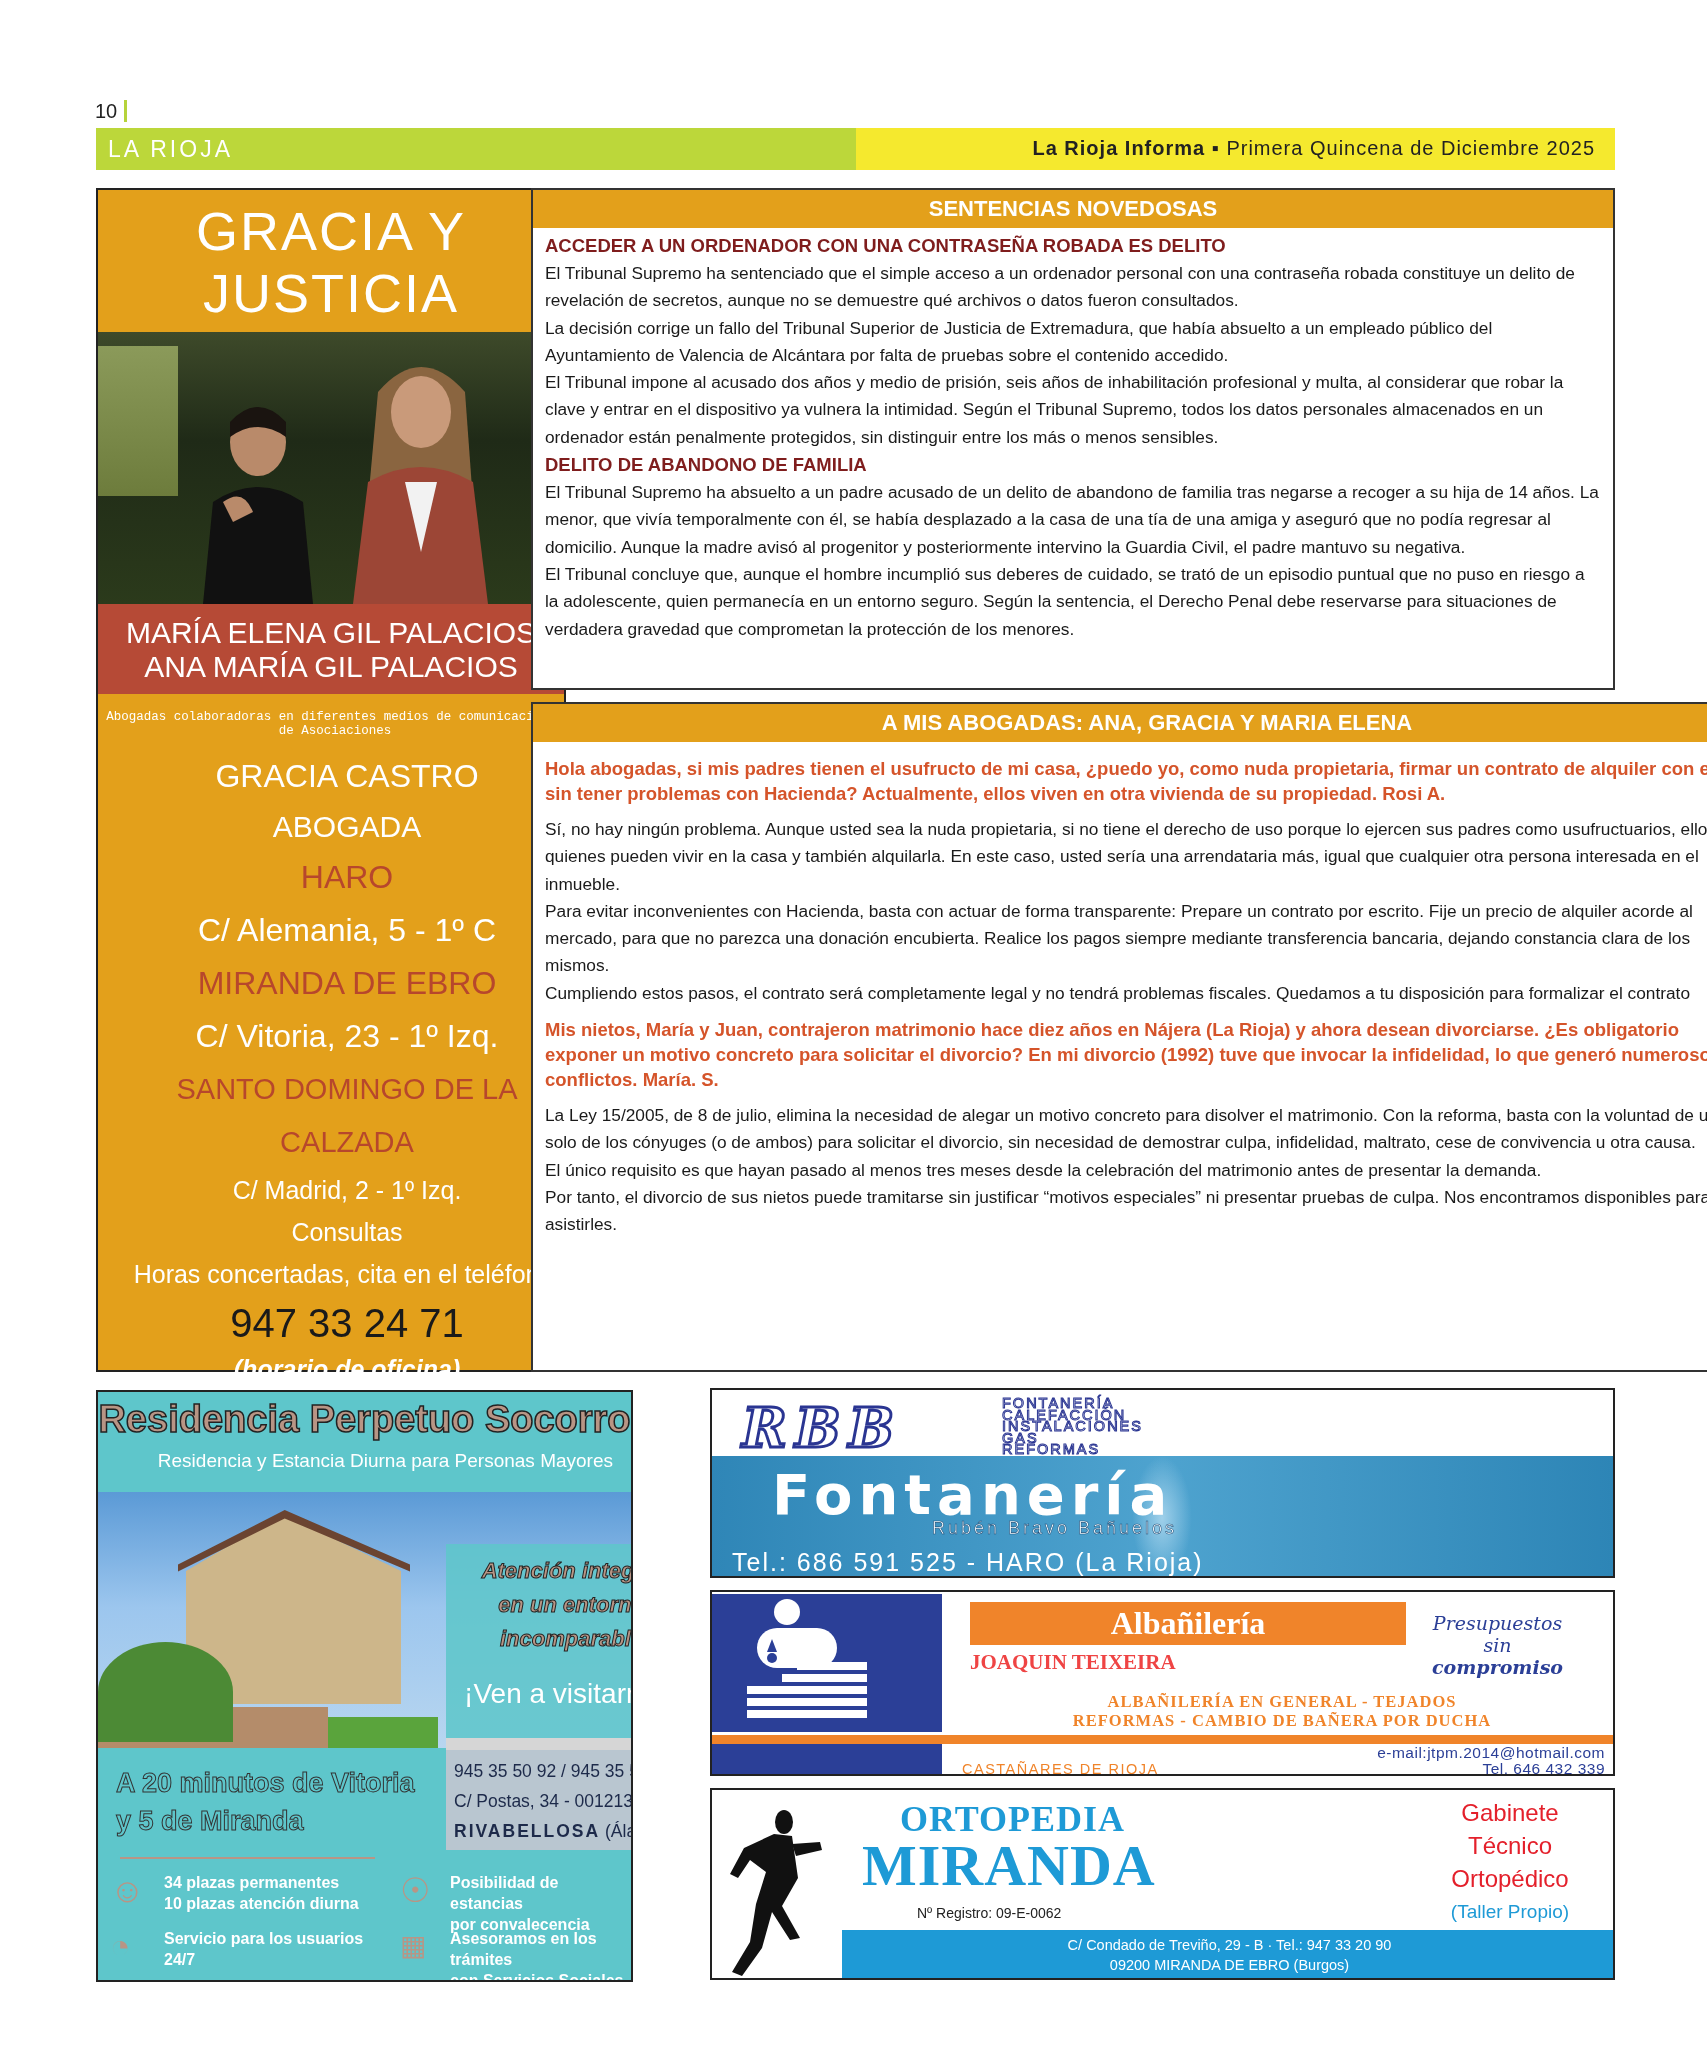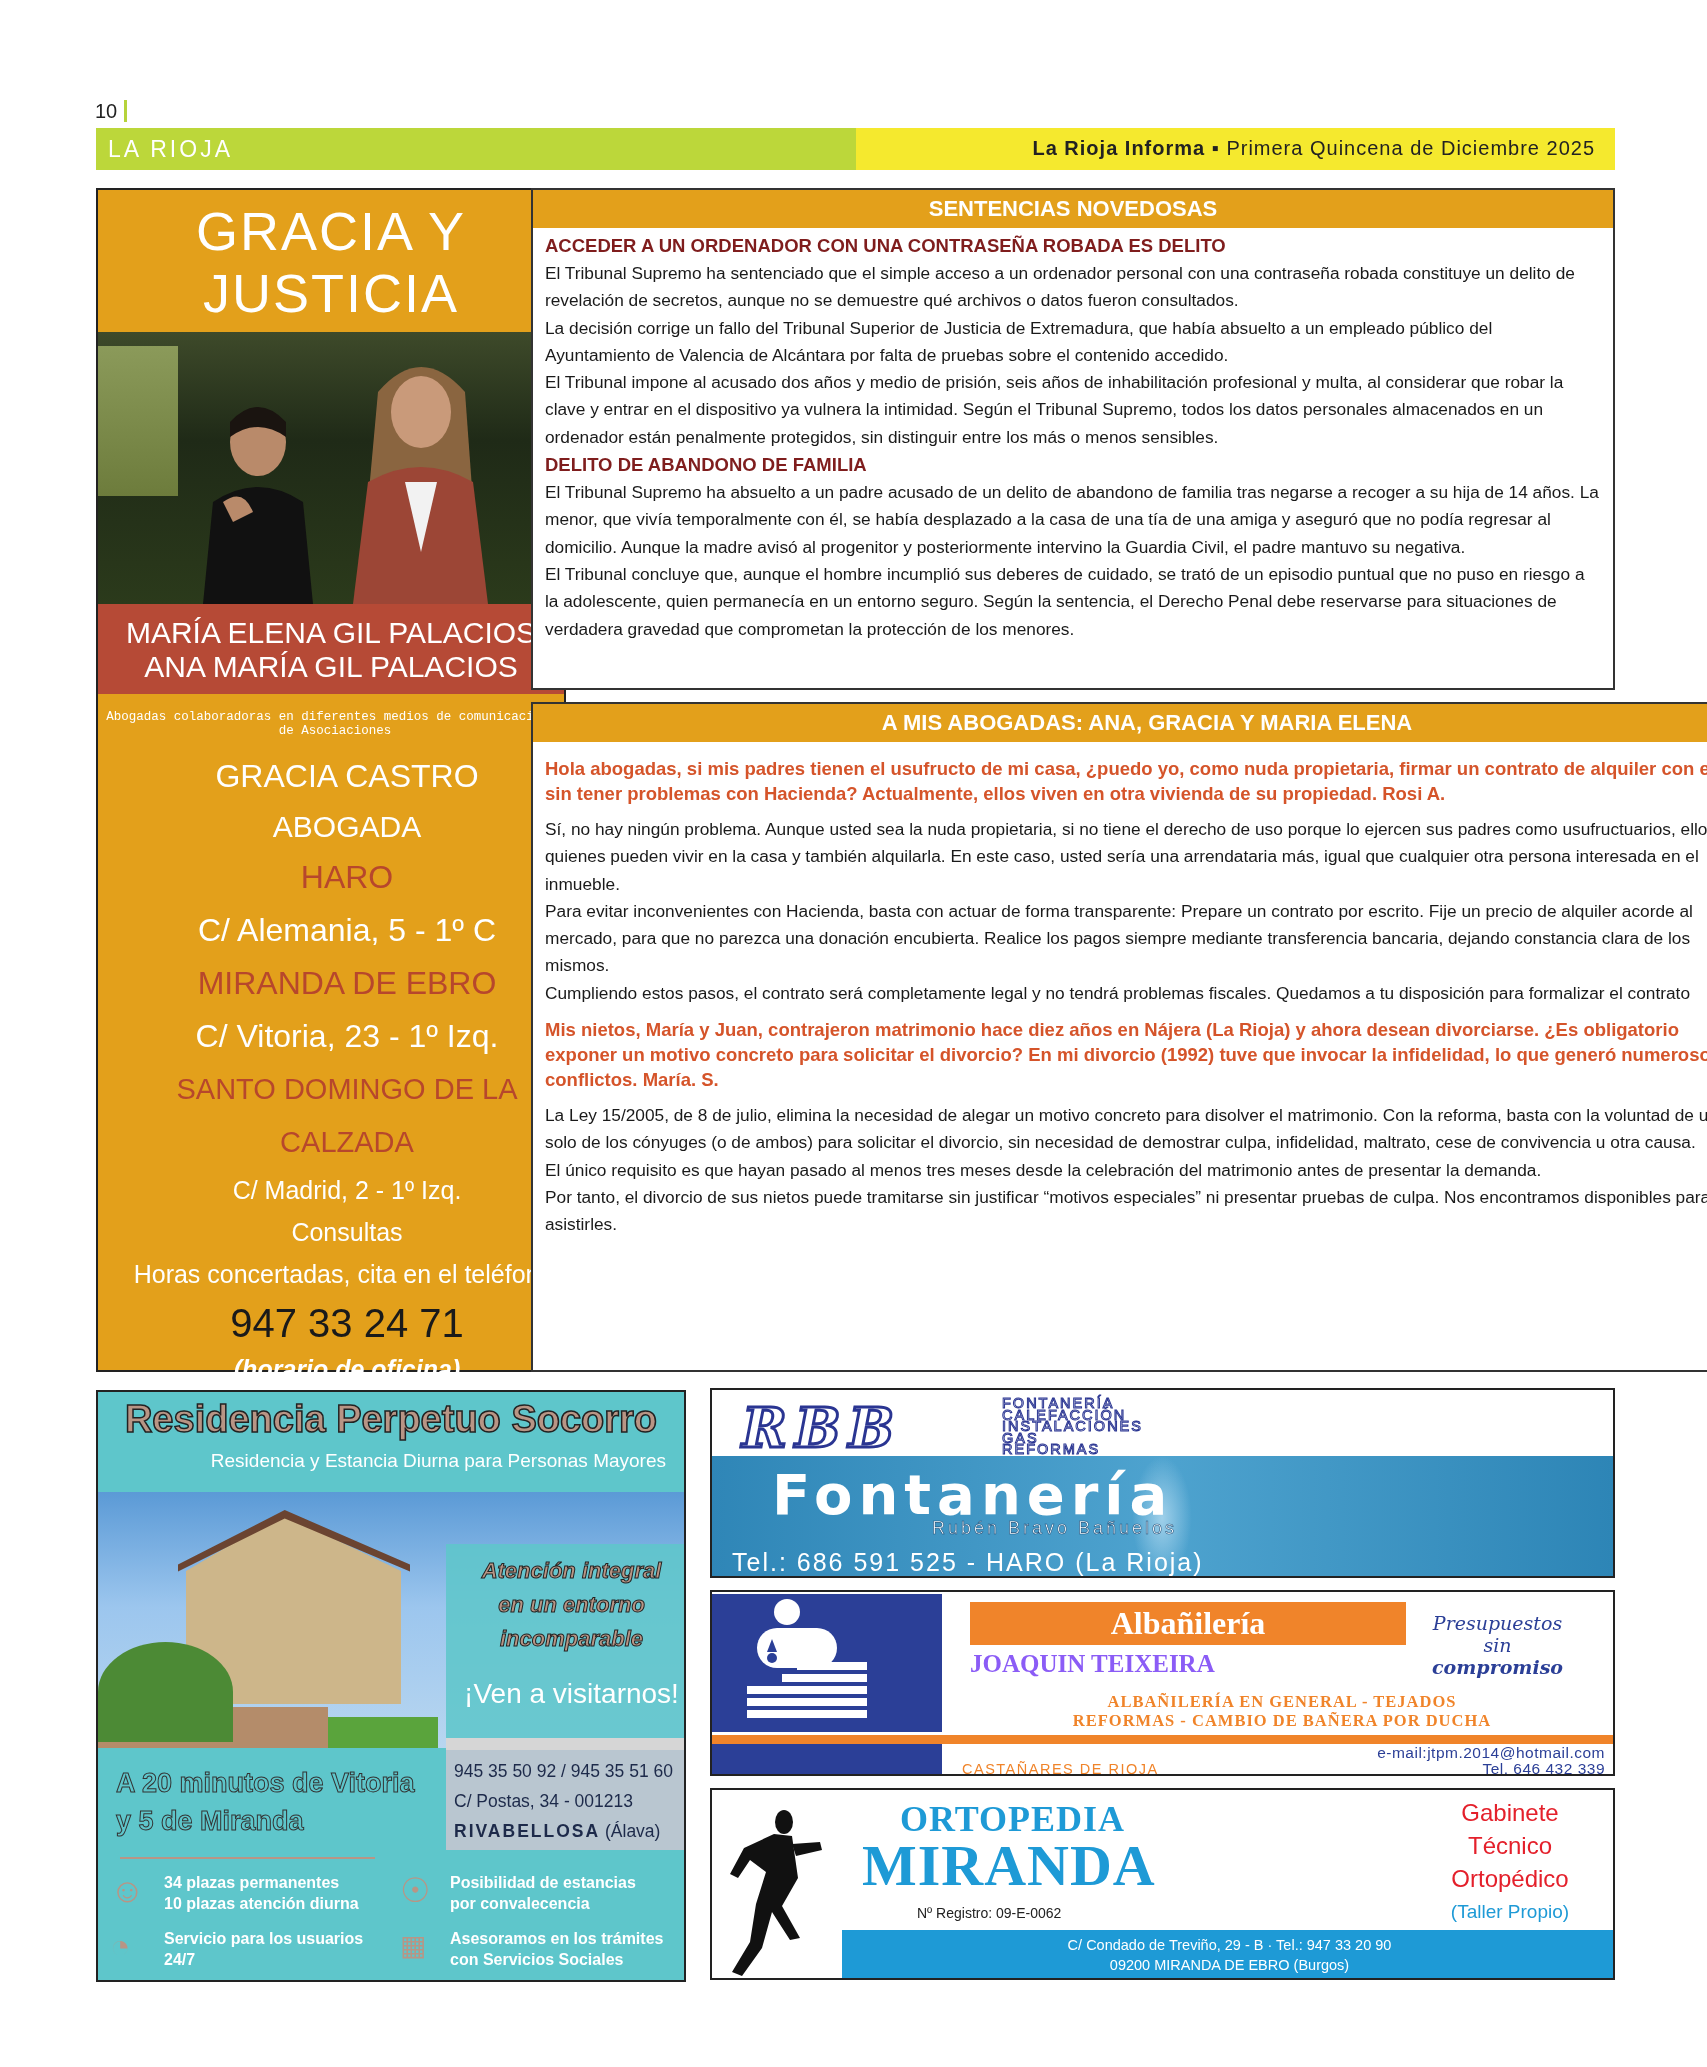--- a/index.html
+++ b/index.html
@@ -34,21 +34,21 @@
   
   .box { border: 2px solid #333; background: #fff; }
   .box-head { background: #e3a01b; color: #fff; font-weight: bold; text-align: center; font-size: 22px; height: 38px; line-height: 38px; letter-spacing: 0; }
   .box1 { left: 531px; top: 188px; width: 1084px; height: 502px; }
   .box2 { left: 531px; top: 702px; width: 1232px; height: 670px; }
   .box-body { padding: 4px 12px 0 12px; font-size: 17.3px; line-height: 27.3px; font-family: "Liberation Sans Narrow","Liberation Sans", sans-serif; }
   .h-red { color: #7f1d1d; font-weight: bold; font-size: 18.5px; line-height: 28px; }
   .q-red { color: #d5542a; font-weight: bold; font-size: 18.5px; line-height: 25px; margin: 10px 0 10px 0; }
 
   
-  .resi { left: 96px; top: 1390px; width: 590px; height: 592px; background: #5ec6cb; border: 2px solid #222; overflow: hidden; }
+  .resi { left: 96px; top: 1390px; width: 537px; height: 592px; background: #5ec6cb; border: 2px solid #222; overflow: hidden; }
   .resi-title { position: absolute; left: 0; right: 0; top: 6px; text-align: center; font-size: 38px; font-weight: bold; color: #b89585; -webkit-text-stroke: 1.5px #222; letter-spacing: 0; }
   .resi-sub { position: absolute; right: 18px; top: 58px; color: #fff; font-size: 19px; }
   .resi-photo { position: absolute; left: 0; top: 100px; width: 599px; height: 256px; background: linear-gradient(180deg,#5b9ad6 0%,#9cc6ee 45%,#b8d6f0 100%); overflow: hidden; }
   .house { position:absolute; left:88px; top:22px; width:215px; height:190px; background:#cdb68a; clip-path: polygon(0 30%,45% 0,100% 30%,100% 100%,0 100%); }
   .roof { position:absolute; left:80px; top:18px; width:232px; height:70px; background:#6b4431; clip-path: polygon(0 78%,46% 0,100% 78%,100% 88%,46% 12%,0 88%); }
   .bush { position:absolute; left:0; top:150px; width:135px; height:100px; background:#4c8a35; border-radius: 50% 50% 0 0; }
   .lawn { position:absolute; left:230px; top:225px; width:110px; height:31px; background:#5aa43c; }
   .wall { position:absolute; left:0; top:215px; width:230px; height:41px; background:#b48c6a; }
   .resi-overlay { position: absolute; left: 348px; top: 152px; width: 251px; height: 208px; background: rgba(94,198,203,0.88); }
   .resi-overlay .t1 { position:absolute; left:0; right:0; top:10px; text-align:center; font-size:22px; line-height:34px; font-style:italic; font-weight:bold; color:#b89585; -webkit-text-stroke:1px #222; }
@@ -69,21 +69,21 @@
   .rbb-drop { position:absolute; left:420px; top:0; width:60px; height:124px; background: radial-gradient(ellipse at center, #9fd0ea 0%, rgba(79,163,207,0) 70%); }
   .rbb-fontaneria { position:absolute; left:60px; top:6px; font-size:56px; font-weight:bold; color:#fff; letter-spacing: 6px; font-family: "DejaVu Sans", sans-serif; }
   .rbb-ruben { position:absolute; left:220px; top:62px; font-size:18px; color:#fff; -webkit-text-stroke: .6px #1a4e7a; letter-spacing: 3px; }
   .rbb-tel { position:absolute; left:20px; top:92px; font-size:25px; color:#fff; letter-spacing: 2px; }
 
   .alba { left: 710px; top: 1590px; width: 905px; height: 186px; border: 2px solid #222; background: #fff; overflow: hidden; }
   .alba-blue { position:absolute; left:0; top:2px; width:230px; height:138px; background:#2b3f97; }
   .alba-blue2 { position:absolute; left:0; top:152px; width:230px; height:30px; background:#2b3f97; }
   .alba-orange-bar { position:absolute; left:0; top:143px; width:100%; height:9px; background:#f0842a; }
   .alba-head { position:absolute; left:258px; top:10px; width:436px; height:43px; background:#f0842a; color:#fff; text-align:center; font-size:32px; font-weight:bold; line-height:43px; font-family: "Liberation Serif", serif; }
-  .alba-name { position:absolute; left:258px; top:58px; font-size:25px; font-weight:bold; color:#8b5cf6; font-family: "Liberation Serif", serif; }
+  .alba-name { position:absolute; left:258px; top:58px; font-size:21px; font-weight:bold; color:#ef4444; font-family: "Liberation Serif", serif; }
   .alba-pres { position:absolute; left:720px; top:20px; font-size:19px; color:#2b3f97; font-style:italic; text-align:center; line-height:22px; font-family: "DejaVu Serif", serif; }
   .alba-serv { position:absolute; left:250px; top:100px; width:640px; text-align:center; font-size:16.5px; line-height:19px; font-weight:bold; color:#f0842a; font-family: "Liberation Serif", serif; letter-spacing: 1px; }
   .alba-email { position:absolute; right:8px; top:152px; font-size:15.5px; color:#2b3f97; letter-spacing: .5px; }
   .alba-tel { position:absolute; right:8px; top:168px; font-size:15.5px; color:#2b3f97; letter-spacing: .5px; }
   .alba-town { position:absolute; left:250px; top:169px; font-size:14.5px; color:#f0842a; letter-spacing: 1.5px; }
 
   .orto { left: 710px; top: 1788px; width: 905px; height: 192px; border: 2px solid #222; background: #fff; overflow: hidden; }
   .orto-runner { position:absolute; left:10px; top:18px; width:110px; height:170px; }
   .orto-t1 { position:absolute; left:160px; top:8px; font-size:36px; font-weight:bold; color:#1e9ad6; font-family:"Liberation Serif", serif; letter-spacing: 1px; margin-left: 28px; }
   .orto-t2 { position:absolute; left:150px; top:42px; font-size:58px; font-weight:bold; color:#1e9ad6; font-family:"Liberation Serif", serif; letter-spacing: 1px; }

